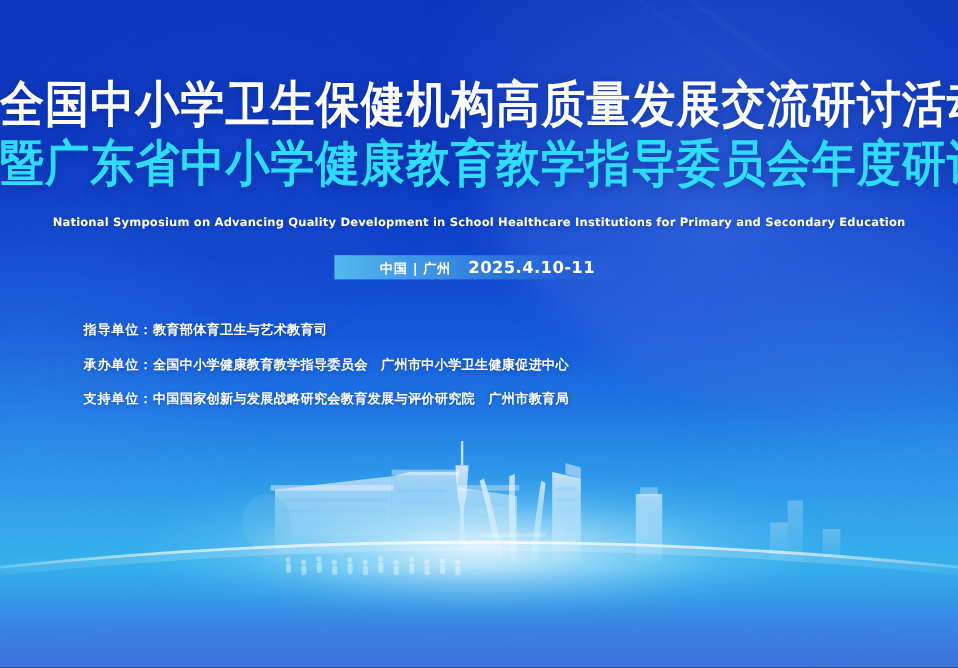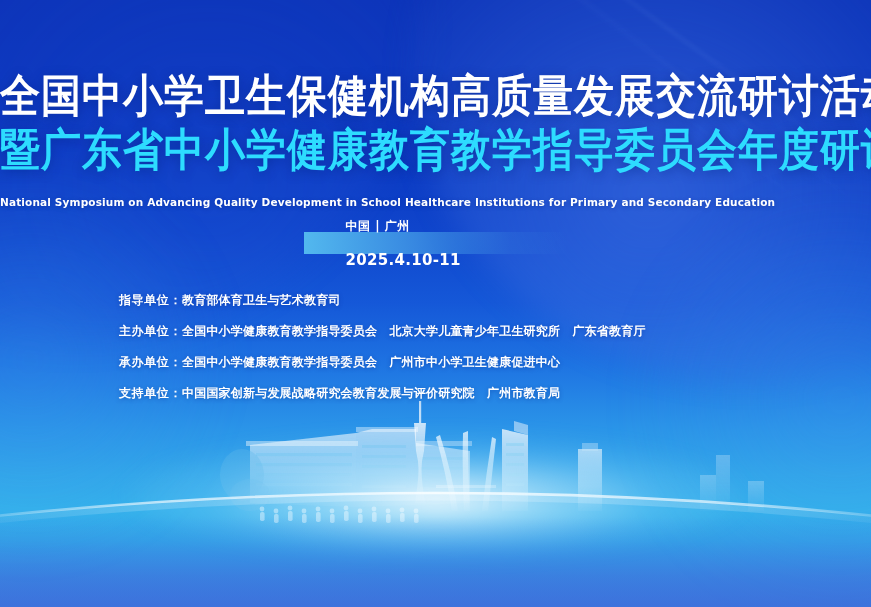--- a/index.html
+++ b/index.html
@@ -147,20 +147,21 @@
     color: #ffffff;
     text-shadow: 0 2px 10px rgba(0,30,120,0.45);
   }
   .title-line-2 {
     color: #2ddcff;
     text-shadow: 0 2px 10px rgba(0,30,120,0.45);
     margin-top: 8px;
   }
 
   .subtitle-block {
+    text-align: center;
     margin-top: 22px;
   }
   .subtitle-line {
     color: #ffffff;
     font-size: 10.5px;
     font-weight: bold;
     line-height: 16px;
     letter-spacing: 0.15px;
     white-space: nowrap;
     text-shadow: 0 1px 4px rgba(0,30,120,0.40);
@@ -179,28 +180,27 @@
     align-items: center;
     background: linear-gradient(90deg, rgba(86,190,240,0.95) 0%, rgba(70,160,232,0.72) 42%, rgba(50,120,220,0.30) 78%, rgba(40,100,210,0.0) 100%);
   }
   .badge-inner {
     display: flex;
     align-items: baseline;
     gap: 16px;
     padding-left: 42px;
     color: #ffffff;
     white-space: nowrap;
-    flex-direction: column;
   }
   .badge-place { font-size: 12px; font-weight: bold; letter-spacing: .5px; }
   .badge-date  { font-size: 15px; font-weight: bold; letter-spacing: .3px; }
 
   .orgs {
     margin-top: 38px;
-    padding-left: 119px;
+    padding-left: 76px;
   }
   .org-row {
     color: #ffffff;
     font-size: 12px;
     font-weight: bold;
     line-height: 17px;
     margin-bottom: 14px;
     white-space: nowrap;
     text-shadow: 0 1px 4px rgba(0,40,140,0.45);
   }
@@ -372,23 +372,20 @@
           <span class="badge-date">2025.4.10-11</span>
         </div>
       </div>
     </div>
 
     <div class="orgs">
       <div class="org-row">
         <span class="org-label">指导单位：</span><span class="org-value">教育部体育卫生与艺术教育司</span>
       </div>
       <div class="org-row">
-        <span class="org-label">主办单位：</span><span class="org-value">全国中小学健康教育教学指导委员会　北京大学儿童青少年卫生研究所　广东省教育厅</span>
-      </div>
-      <div class="org-row">
         <span class="org-label">承办单位：</span><span class="org-value">全国中小学健康教育教学指导委员会　广州市中小学卫生健康促进中心</span>
       </div>
       <div class="org-row">
         <span class="org-label">支持单位：</span><span class="org-value">中国国家创新与发展战略研究会教育发展与评价研究院　广州市教育局</span>
       </div>
     </div>
 
   </div>
 </div>
 

